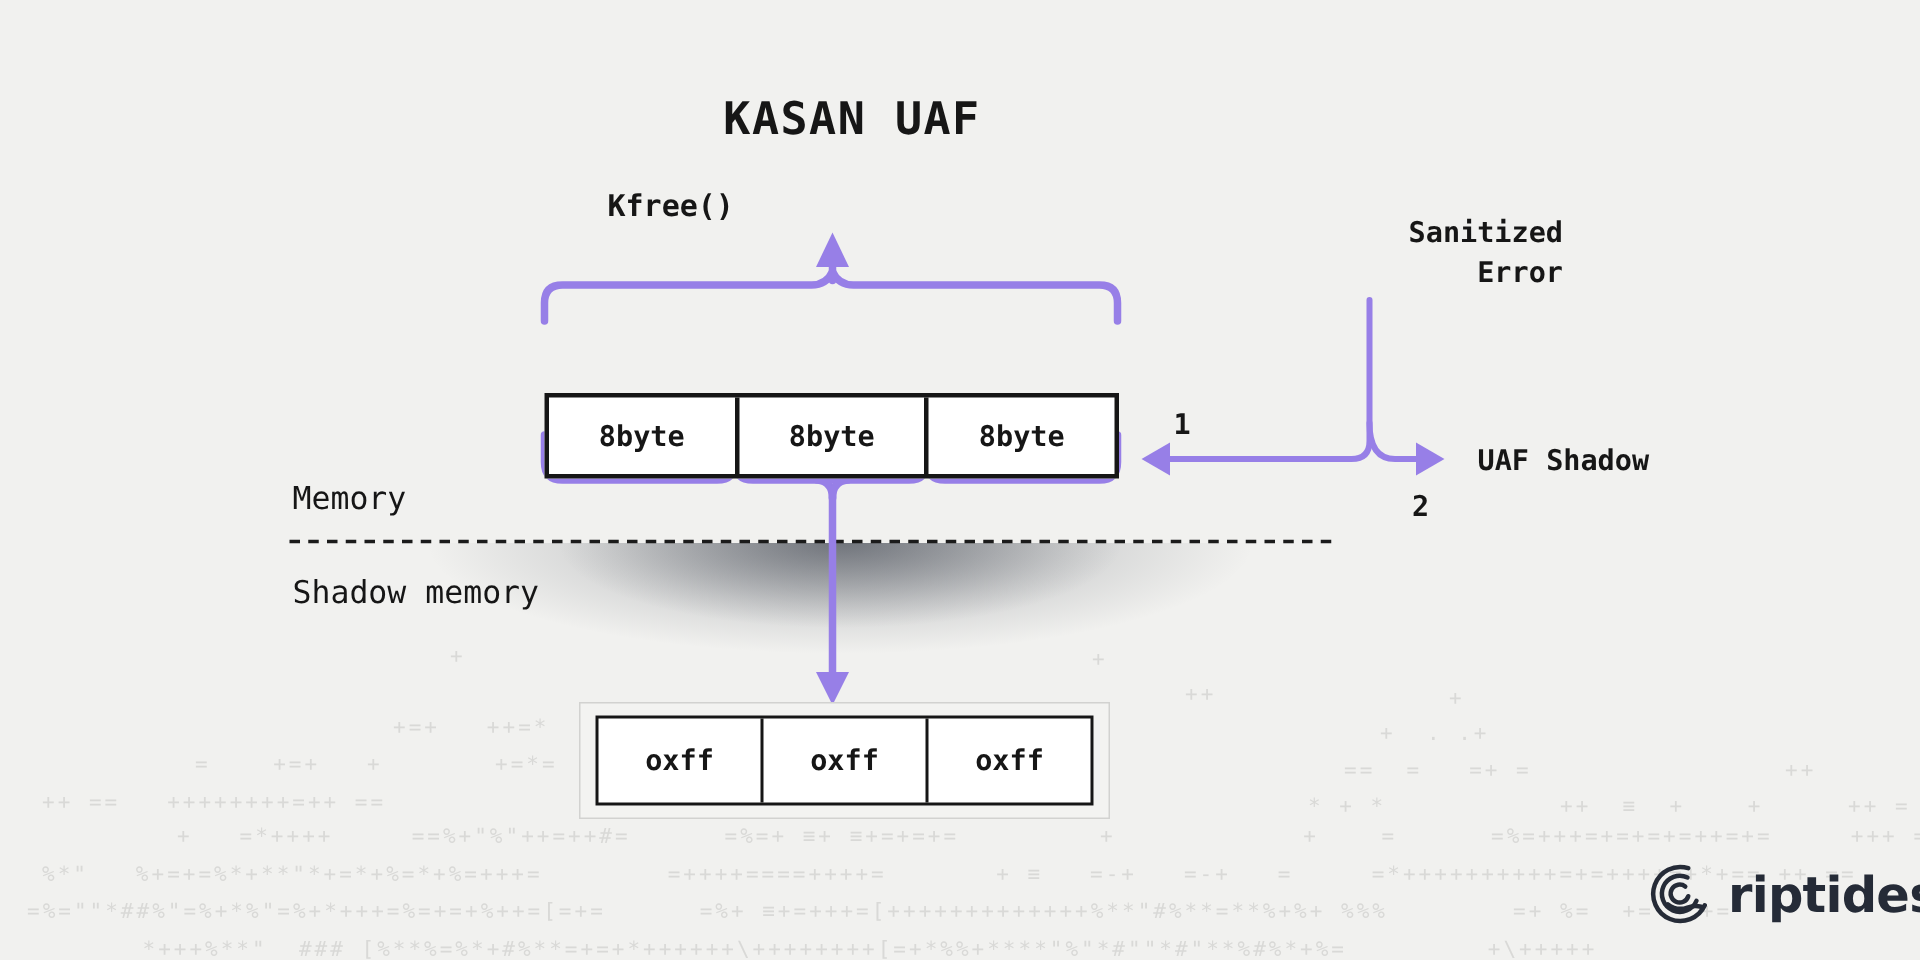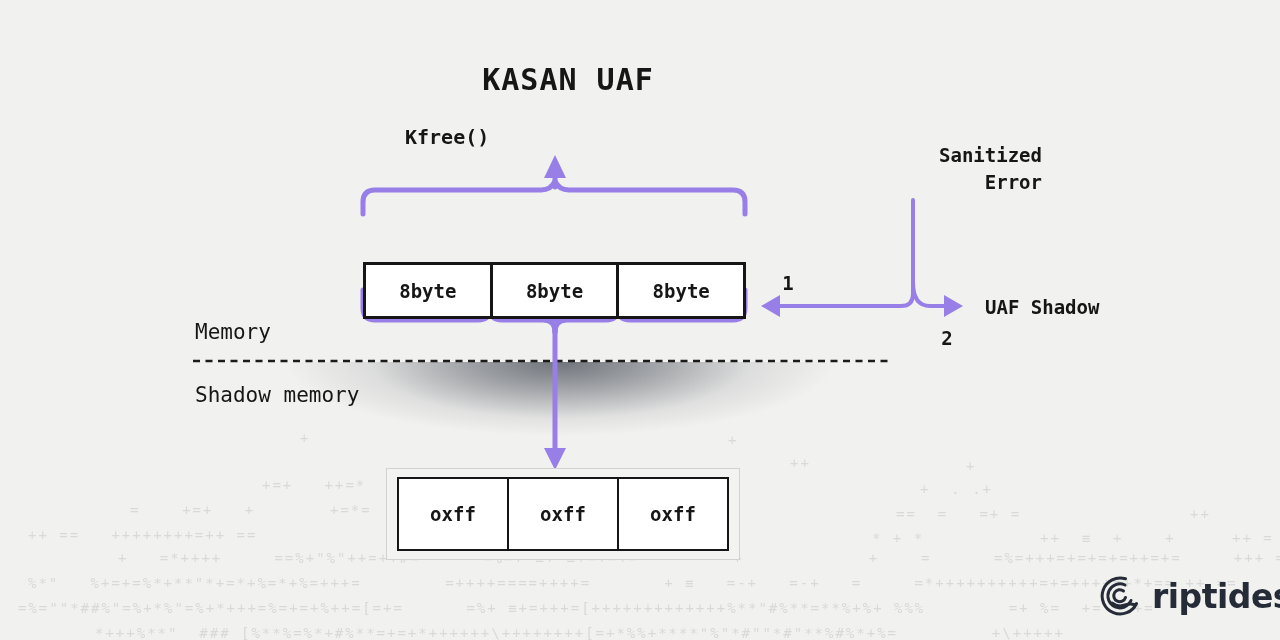--- a/index.html
+++ b/index.html
@@ -34,21 +34,21 @@
   .uaf-error{position:absolute;left:985px;top:296px;z-index:3;font:700 19px "DejaVu Sans Mono",monospace;}
 
   
   .byte-row{position:absolute;left:363px;top:222px;width:383px;height:57px;z-index:3;
             display:flex;border:3px solid #161616;background:#ffffff;box-sizing:border-box;margin-top:40px;}
   .byte-row .cell{flex:1;border-right:3px solid #161616;display:flex;align-items:center;justify-content:center;
             font:700 19px "DejaVu Sans Mono",monospace;}
   .byte-row .cell:last-child{border-right:none;}
 
   
-  .oxff-wrap{position:absolute;left:386px;top:468px;width:354px;height:92px;z-index:3;
+  .oxff-wrap{position:absolute;left:386px;top:468px;width:354px;height:78px;z-index:3;
              background:#f3f3f1;border:1.5px solid #d2d2d0;box-sizing:border-box;}
   .oxff-row{position:absolute;left:10px;top:8px;right:10px;bottom:8px;display:flex;
             border:2.5px solid #161616;background:#ffffff;}
   .oxff-row .cell{flex:1;border-right:2.5px solid #161616;display:flex;align-items:center;justify-content:center;
             font:700 19px "DejaVu Sans Mono",monospace;}
   .oxff-row .cell:last-child{border-right:none;}
 
   
   .logo{position:absolute;left:1100px;top:574px;z-index:4;display:flex;align-items:center;gap:8px;}
   .logo-text{font:600 33px "DejaVu Sans",sans-serif;letter-spacing:-0.5px;color:#252b37;}

